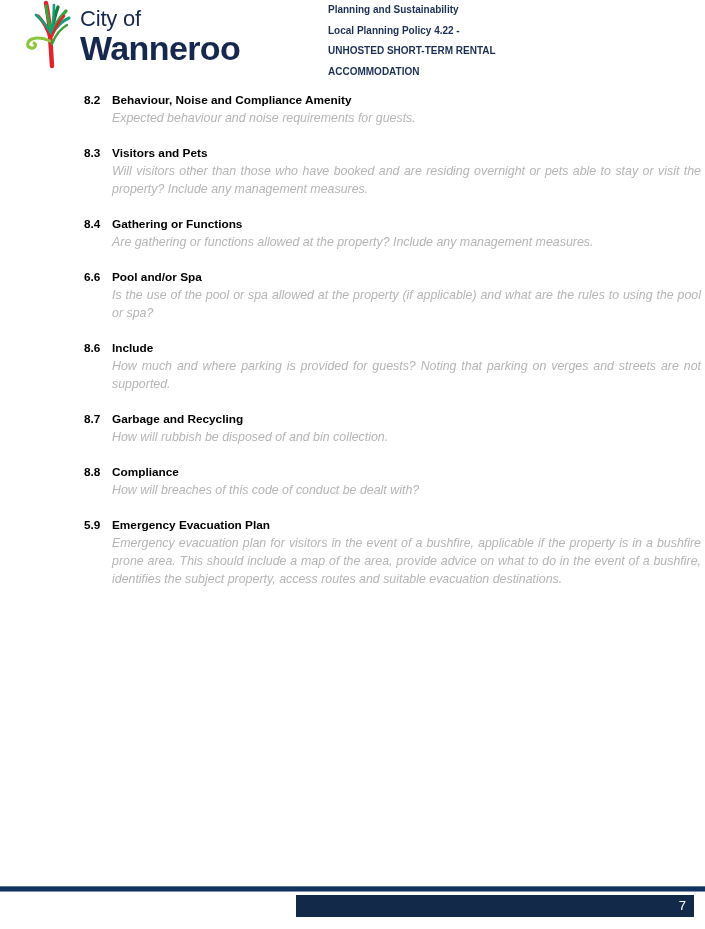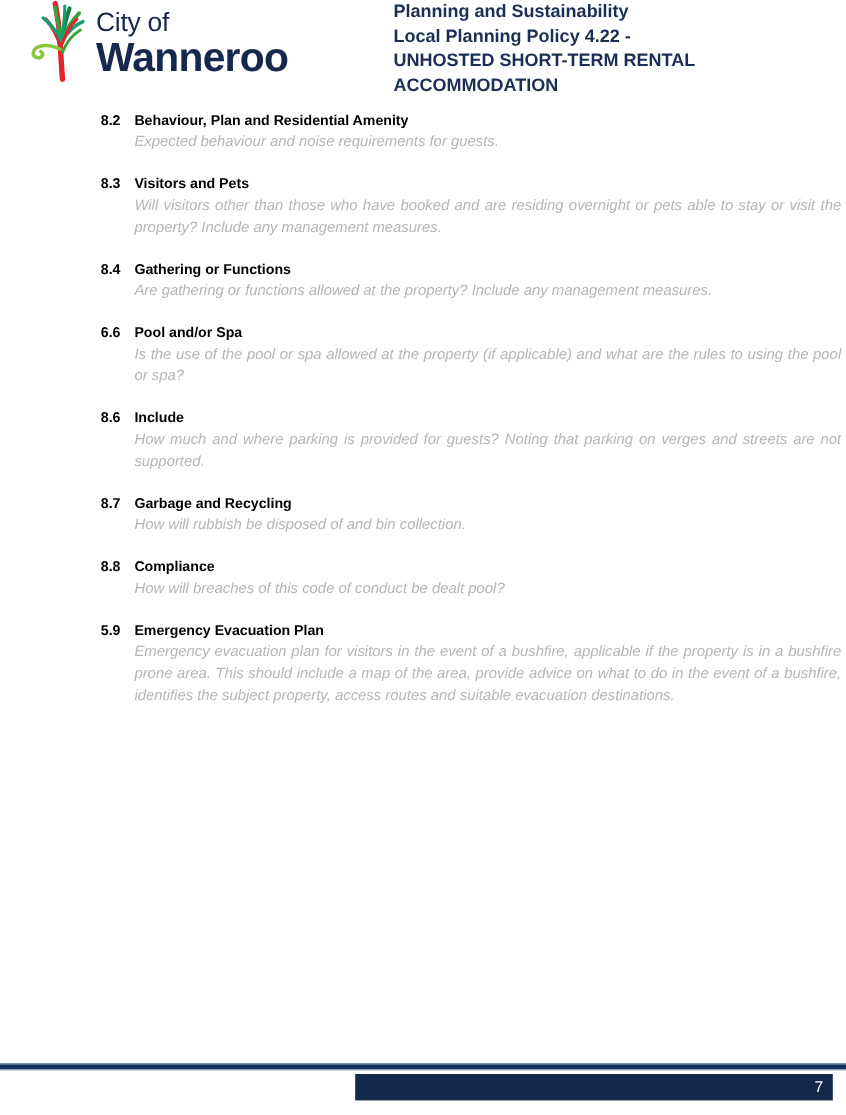--- a/index.html
+++ b/index.html
@@ -66,21 +66,21 @@
     color: #16284d;
     line-height: 36px;
     letter-spacing: -0.6px;
   }
 
   .header-title {
     position: absolute;
     left: 328px;
     top: 0px;
     width: 360px;
-    font-size: 15px;
+    font-size: 10px;
     font-weight: 700;
     color: #1b2f55;
     line-height: 20.5px;
   }
   .header-title .hline { display: block; }
 
   
   .content {
     position: absolute;
     left: 0;
@@ -218,21 +218,21 @@
     <span class="hline">ACCOMMODATION</span>
   </div>
 
 </div>
 
 <div class="content">
 
   <div class="section">
     <div class="section-head">
       <span class="section-num">8.2</span>
-      <span>Behaviour, Plan and Residential Amenity</span>
+      <span>Behaviour, Noise and Compliance Amenity</span>
     </div>
     <div class="section-body">Expected behaviour and noise requirements for guests.</div>
   </div>
 
   <div class="section">
     <div class="section-head">
       <span class="section-num">8.3</span>
       <span>Visitors and Pets</span>
     </div>
     <div class="section-body">Will visitors other than those who have booked and are residing overnight or pets able to stay or visit the property? Include any management measures.</div>
@@ -268,21 +268,21 @@
       <span>Garbage and Recycling</span>
     </div>
     <div class="section-body">How will rubbish be disposed of and bin collection.</div>
   </div>
 
   <div class="section">
     <div class="section-head">
       <span class="section-num">8.8</span>
       <span>Compliance</span>
     </div>
-    <div class="section-body">How will breaches of this code of conduct be dealt pool?</div>
+    <div class="section-body">How will breaches of this code of conduct be dealt with?</div>
   </div>
 
   <div class="section">
     <div class="section-head">
       <span class="section-num">5.9</span>
       <span>Emergency Evacuation Plan</span>
     </div>
     <div class="section-body">Emergency evacuation plan for visitors in the event of a bushfire, applicable if the property is in a bushfire prone area. This should include a map of the area, provide advice on what to do in the event of a bushfire, identifies the subject property, access routes and suitable evacuation destinations.</div>
   </div>
 

